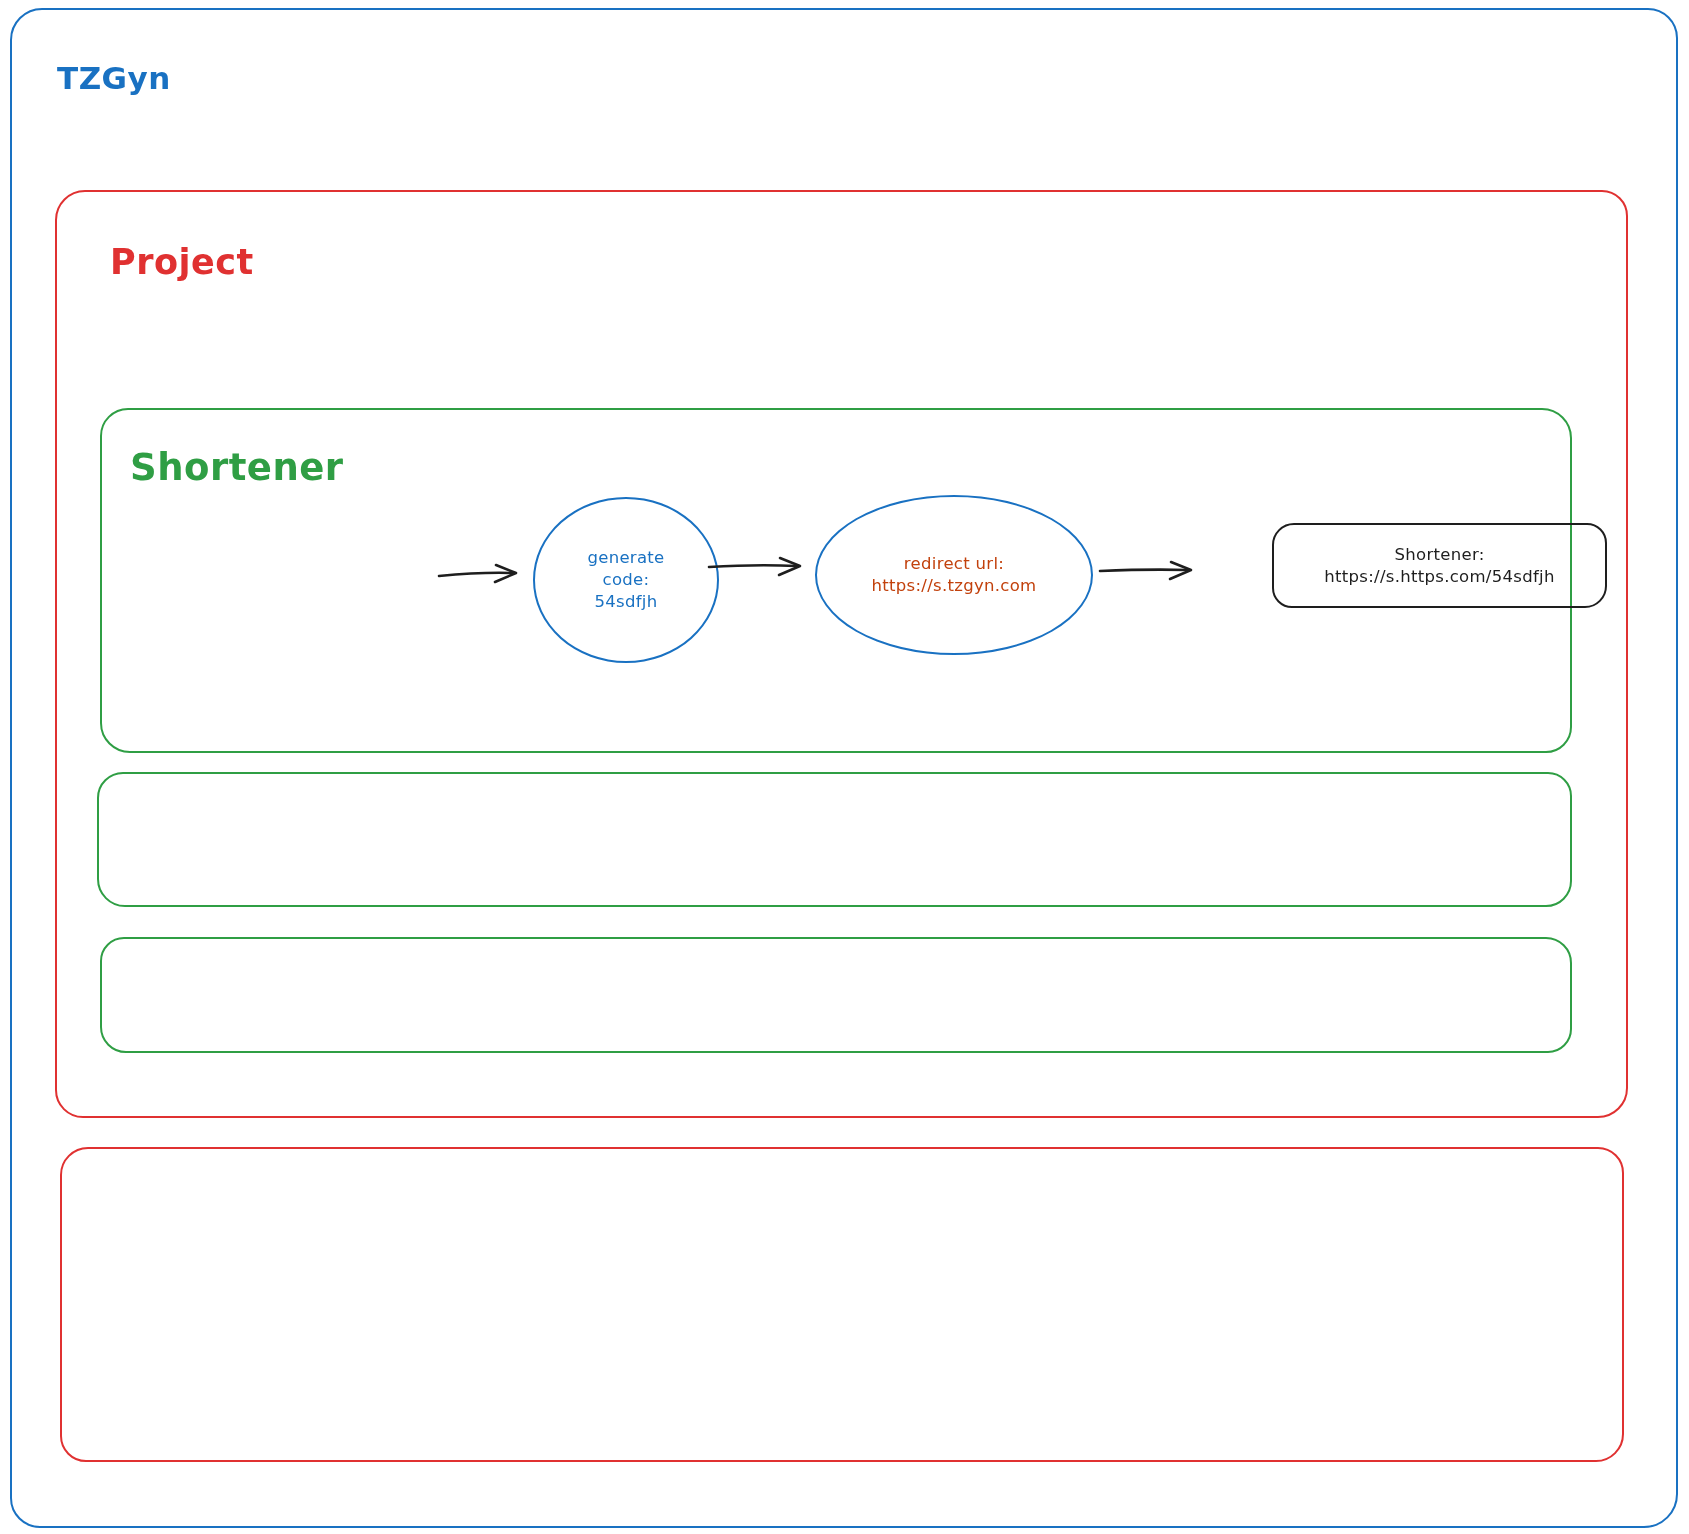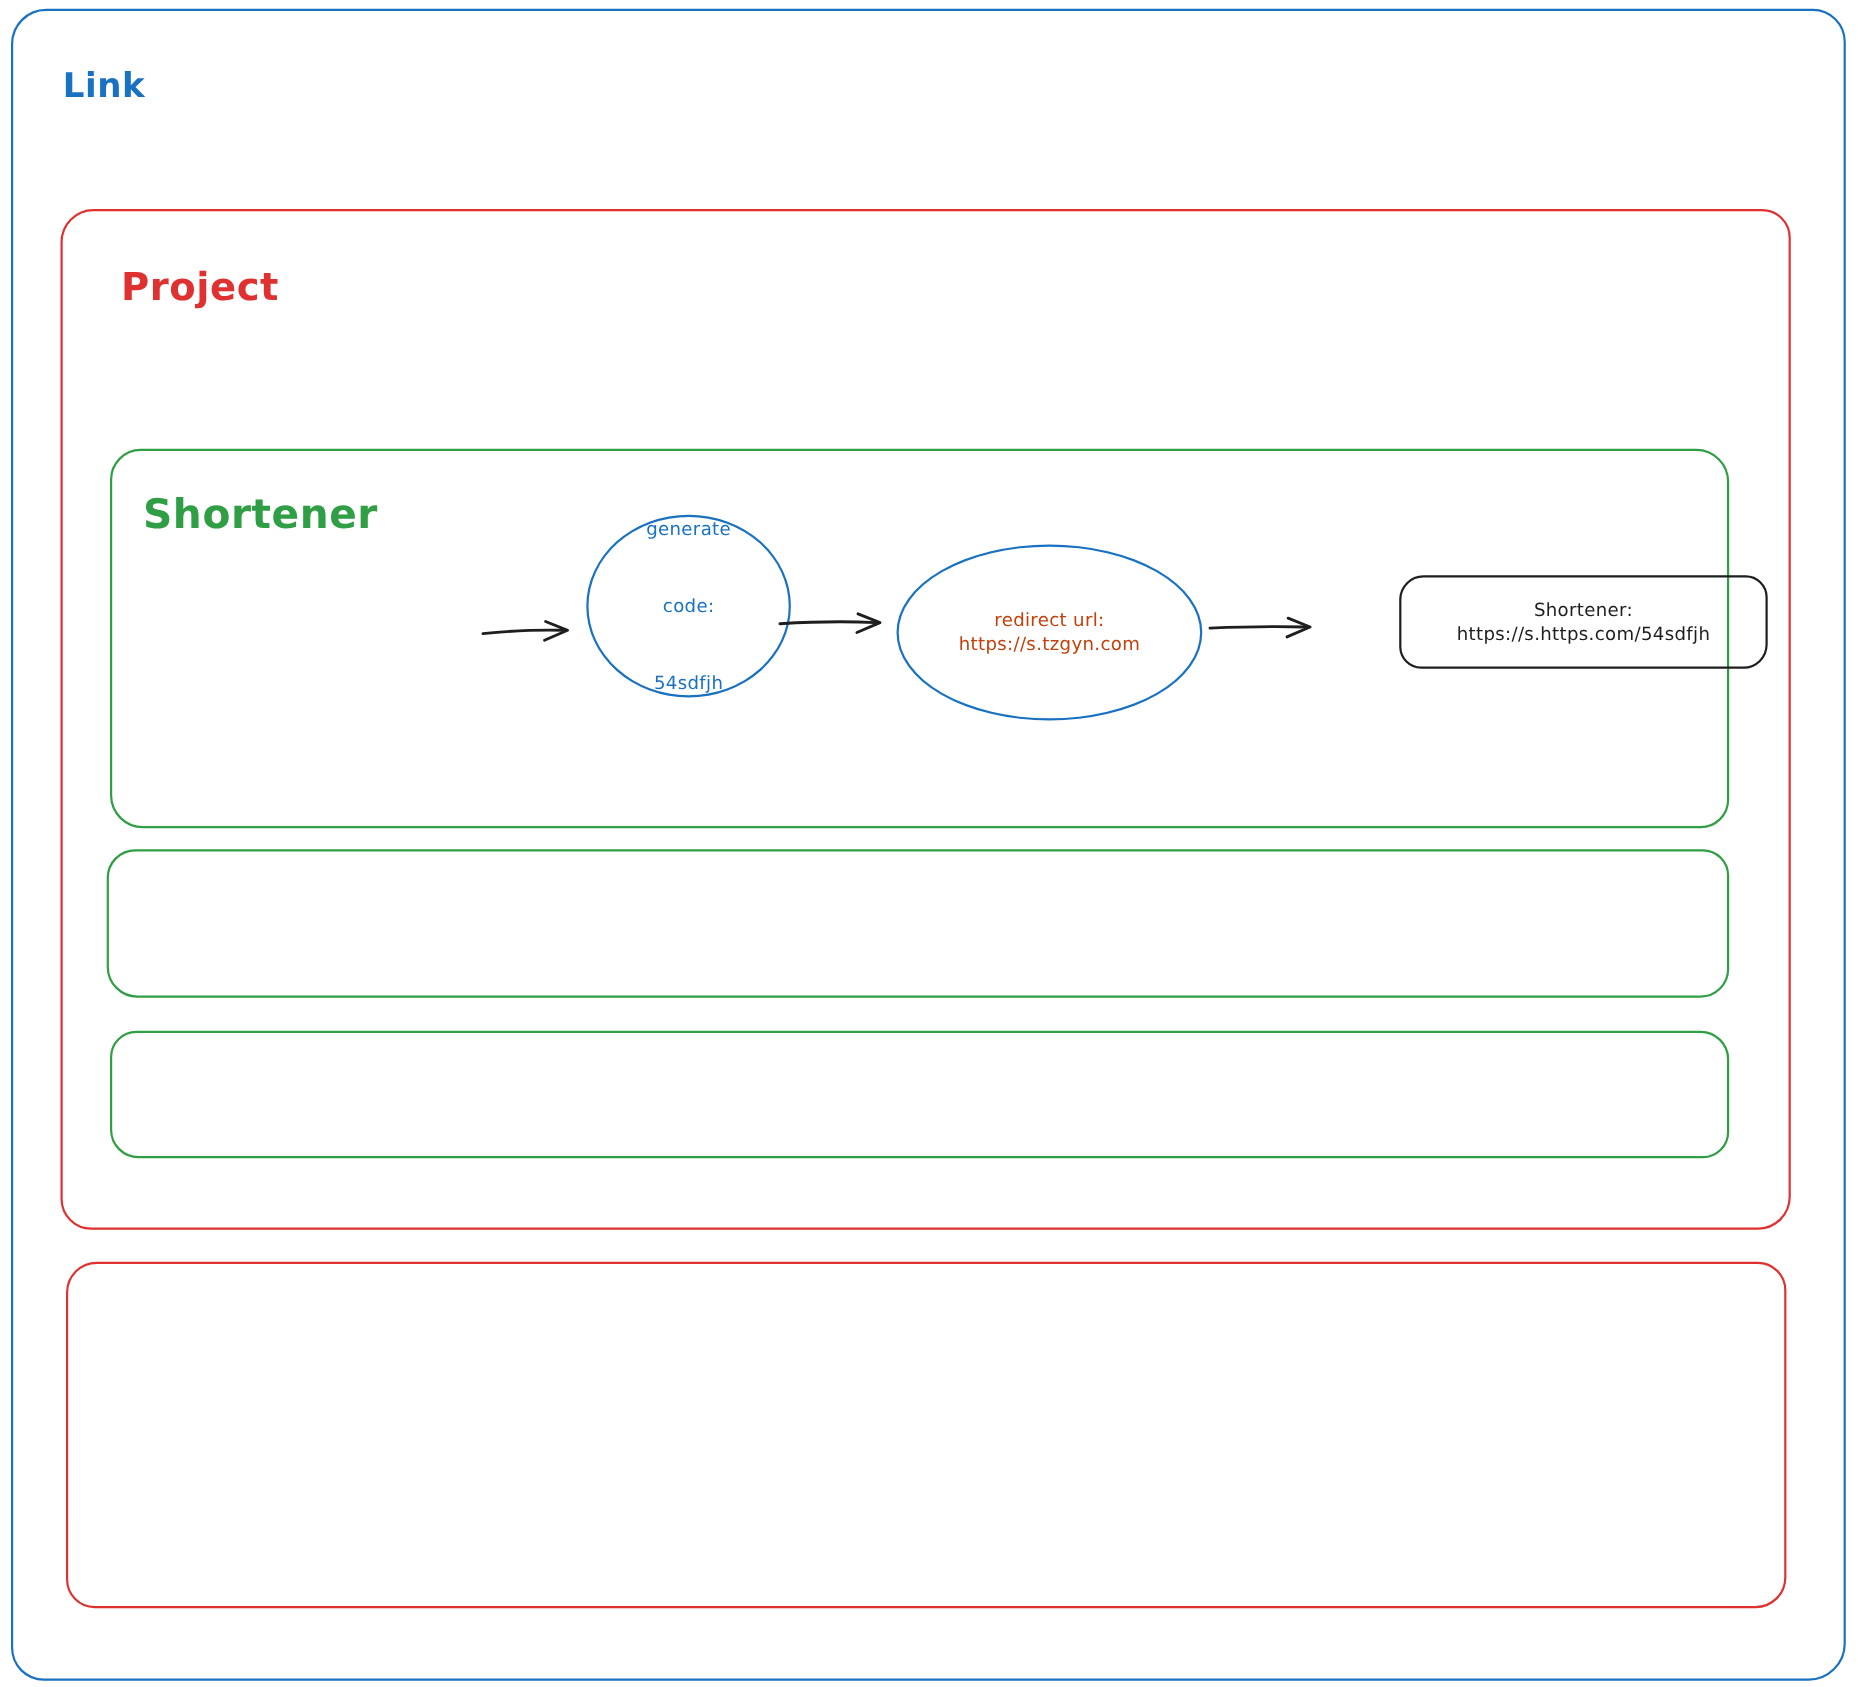--- a/index.html
+++ b/index.html
@@ -55,37 +55,37 @@
     align-items: center;
     justify-content: center;
     text-align: center;
     box-sizing: border-box;
     color: #1e1e1e;
     font-size: 16.5px;
     line-height: 22px;
     letter-spacing: 0.3px;
   }
   .node-link      { left: 128px;  top: 537px; width: 307px; height: 88px;  border-radius: 22px 20px 22px 20px; }
-  .node-generate  { left: 533px;  top: 468px; width: 186px; height: 166px; border-radius: 50%; color: #1971c2; justify-content: space-between; }
+  .node-generate  { left: 533px;  top: 497px; width: 186px; height: 166px; border-radius: 50%; color: #1971c2; }
   .node-redirect  { left: 815px;  top: 495px; width: 278px; height: 160px; border-radius: 50%; color: #c2410c; }
   .node-result    { left: 1272px; top: 523px; width: 335px; height: 85px;  border-radius: 22px 20px 22px 20px; }
 
   .flow-arrow { position: absolute; }
   .arrow-1 { left: 436px;  top: 560px; }
   .arrow-2 { left: 706px;  top: 553px; }
   .arrow-3 { left: 1097px; top: 557px; }
   .flow-arrow svg { display: block; }
 </style>
 </head>
 <body>
 
 <div class="canvas">
 
   <div class="rbox blue-box user-box"></div>
-  <div class="frame-label label-blue user-label">Link</div>
+  <div class="frame-label label-blue user-label">TZGyn</div>
 
   <div class="rbox red-box project-box"></div>
   <div class="frame-label label-red project-label">Project</div>
 
   <div class="rbox green-box shortener-box"></div>
   <div class="frame-label label-green shortener-label">Shortener</div>
 
 
   <div class="flow-arrow arrow-1">
     <svg width="90" height="28" viewBox="0 0 90 28" fill="none">

